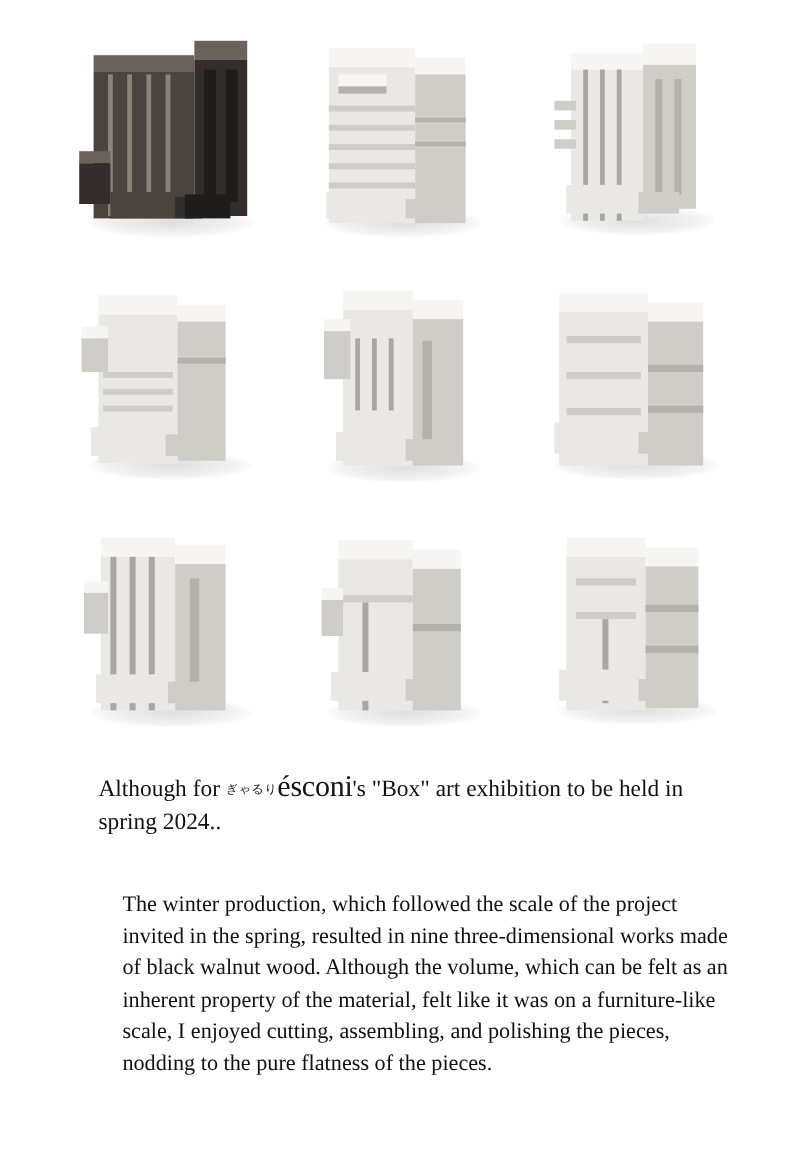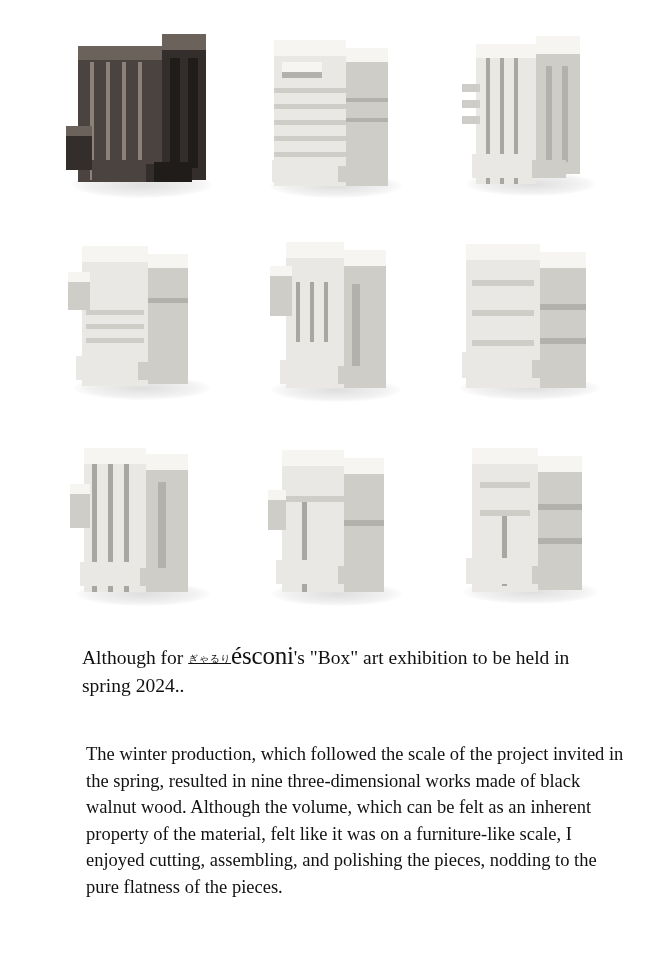--- a/index.html
+++ b/index.html
@@ -96,35 +96,34 @@
   .subtitle {
     margin: 6px 0 0 82px;
     width: 520px;
     font-size: 19.5px;
     line-height: 27px;
   }
   .jp-small {
     font-size: 10px;
     letter-spacing: 0.5px;
     vertical-align: 2px;
-    text-decoration: underline;
   }
   .esconi {
     font-size: 25px;
     letter-spacing: -0.2px;
   }
 
   .body-copy {
     margin: 42px 0 0 86px;
     width: 540px;
     font-size: 18.5px;
     line-height: 26.5px;
     text-align: left;
   }
-  .body-copy p { margin: 0; }
+  .body-copy p { margin: 16px; }
 </style>
 </head>
 <body>
 
 <div class="gallery">
 
   <div class="cell D" style="left:58px; top:22px;">
     <div class="stage">
       <div class="shadow" style="left:14px; top:150px; width:140px; height:26px;"></div>
 

